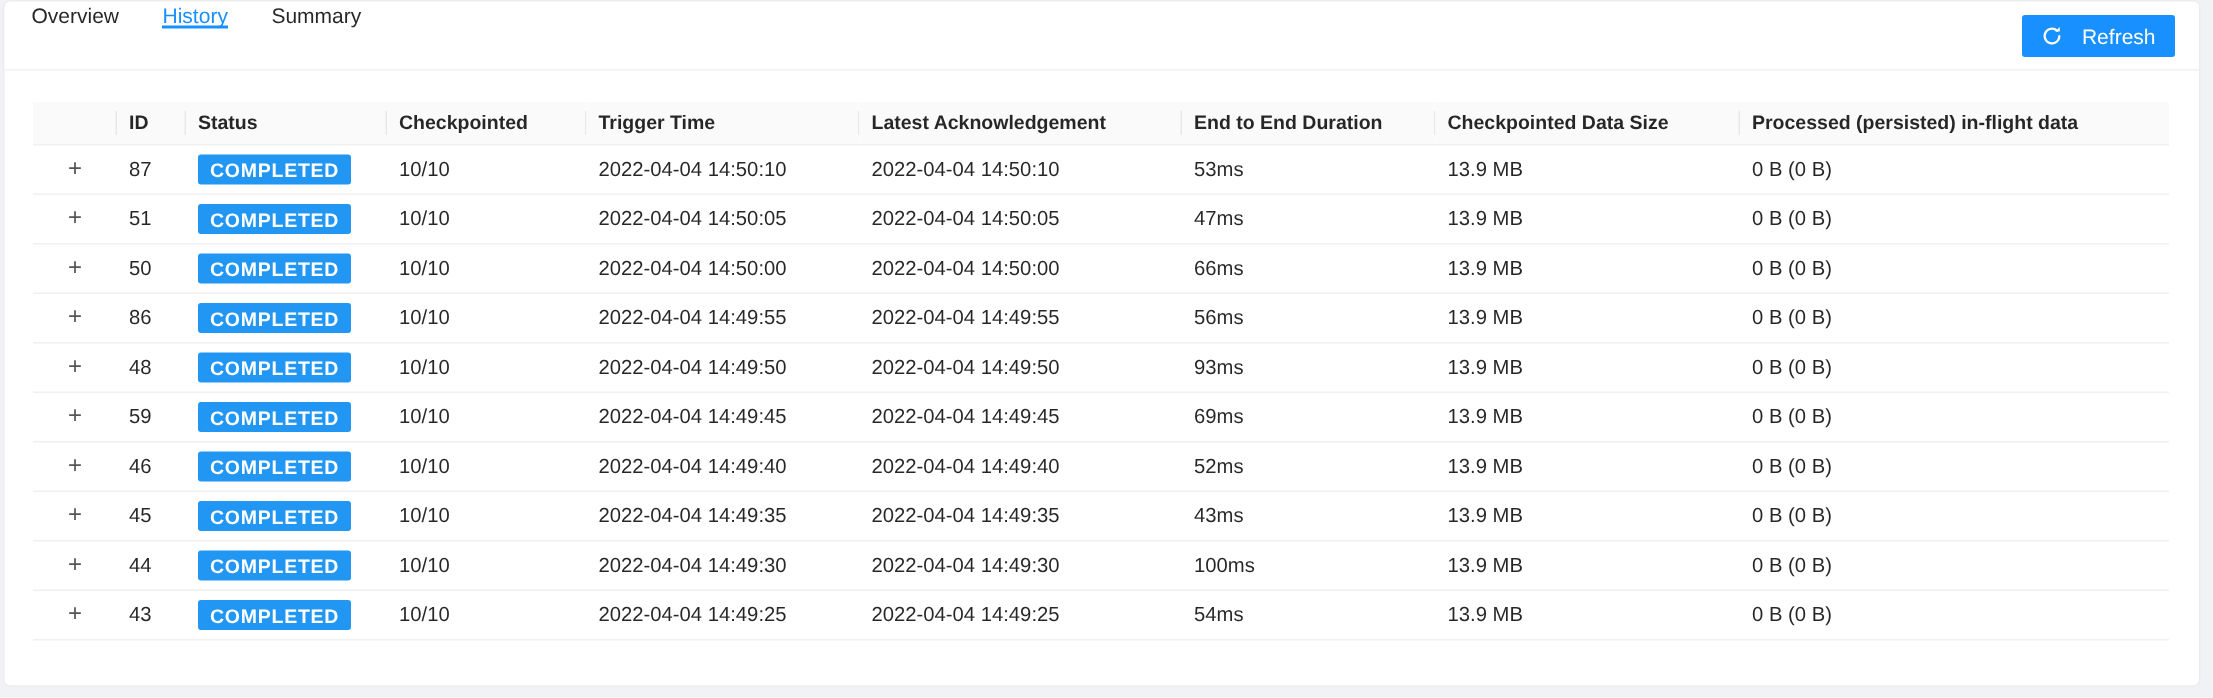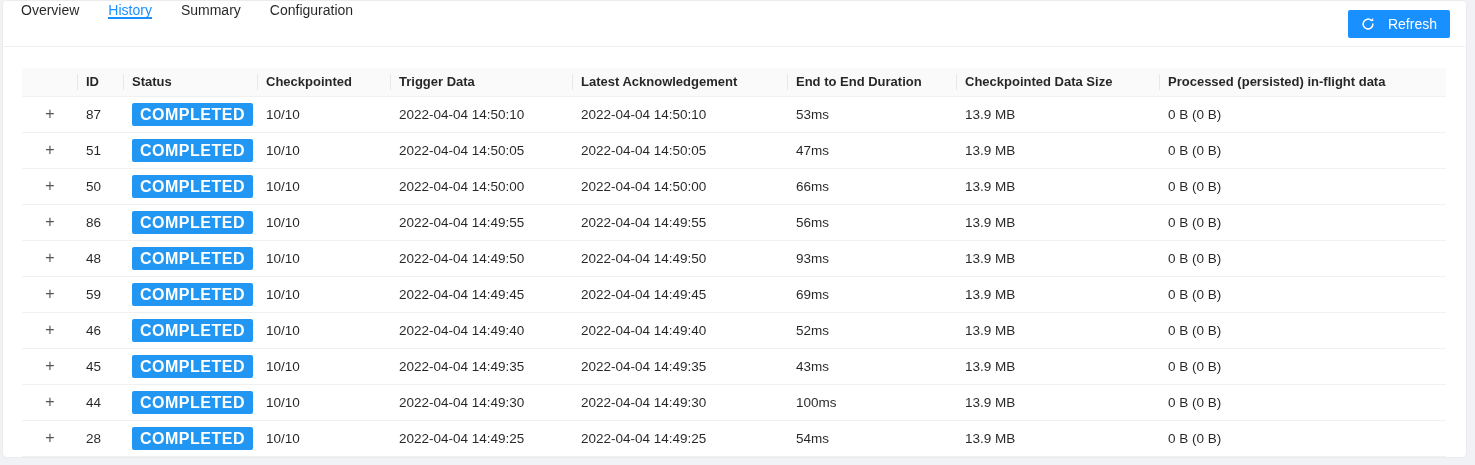--- a/index.html
+++ b/index.html
@@ -108,38 +108,37 @@
     line-height: 1;
     color: #555;
     cursor: pointer;
     font-family: inherit;
     padding: 2px 4px;
   }
   .badge {
     display: inline-block;
     background: var(--badge, #2196f3);
     color: #fff;
-    font-size: 16px;
+    font-size: 13px;
     font-weight: 700;
     letter-spacing: 0.5px;
     padding: 4px 8px 3px;
     border-radius: 2px;
     line-height: 1;
   }
 </style>
 </head>
 <body>
 
 <div class="card">
 
   <div class="tabbar">
     <button class="tab">Overview</button>
     <button class="tab active">History</button>
     <button class="tab">Summary</button>
-    <button class="tab">Configuration</button>
 
     <button class="refresh-btn">
       <span>
         <svg width="14" height="14" viewBox="0 0 16 16">
           <path d="M13.6 8a5.6 5.6 0 1 1-1.7-4" fill="none" stroke="#ffffff" stroke-width="1.7" stroke-linecap="round"></path>
           <path d="M13.9 1.2v3.4h-3.4z" fill="#ffffff"></path>
         </svg>
       </span>
       <span>Refresh</span>
     </button>
@@ -157,21 +156,21 @@
         <col style="width:169px">
           <col style="width:203px">
           <col>
       </colgroup>
       <thead>
         <tr>
           <th class="expand-col"></th>
           <th>ID</th>
           <th>Status</th>
           <th>Checkpointed</th>
-          <th>Trigger Data</th>
+          <th>Trigger Time</th>
           <th>Latest Acknowledgement</th>
           <th>End to End Duration</th>
           <th>Checkpointed Data Size</th>
           <th>Processed (persisted) in-flight data</th>
         </tr>
       </thead>
       <tbody>
           <tr>
     <td class="expand-cell">
       <button class="expand-btn">+</button>
@@ -304,21 +303,21 @@
     <td>2022-04-04 14:49:30</td>
     <td>2022-04-04 14:49:30</td>
     <td>100ms</td>
     <td>13.9 MB</td>
     <td>0 B (0 B)</td>
   </tr>
           <tr>
     <td class="expand-cell">
       <button class="expand-btn">+</button>
     </td>
-    <td>28</td>
+    <td>43</td>
     <td>
       <span class="badge">COMPLETED</span>
     </td>
     <td>10/10</td>
     <td>2022-04-04 14:49:25</td>
     <td>2022-04-04 14:49:25</td>
     <td>54ms</td>
     <td>13.9 MB</td>
     <td>0 B (0 B)</td>
   </tr>

